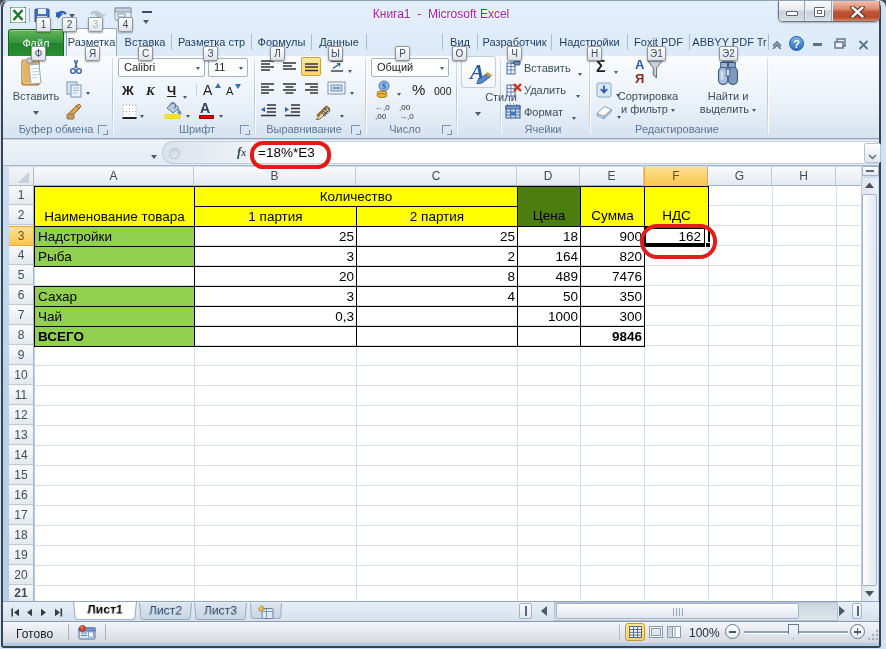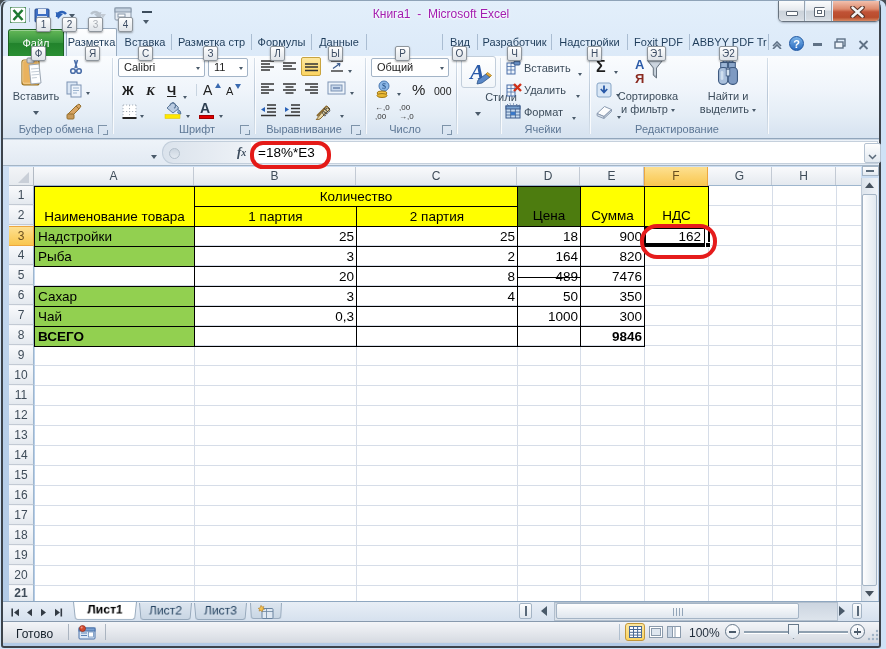--- a/index.html
+++ b/index.html
@@ -475,21 +475,21 @@
 <div class="cell txt" style="left:34px;top:286px;width:161px;height:21px;background:#92d050;border:1px solid #000;line-height:20px;">Сахар</div>
 <div class="cell txt" style="left:34px;top:306px;width:161px;height:21px;background:#92d050;border:1px solid #000;line-height:20px;">Чай</div>
 <div class="cell txt" style="left:34px;top:326px;width:161px;height:21px;background:#92d050;border:1px solid #000;line-height:20px;font-weight:bold;">ВСЕГО</div>
 
 <div class="cell num" style="left:194px;top:226px;width:163px;height:21px;border:1px solid #000;line-height:20px;">25</div>
 <div class="cell num" style="left:356px;top:226px;width:162px;height:21px;border:1px solid #000;line-height:20px;">25</div>
 <div class="cell num" style="left:517px;top:226px;width:64px;height:21px;border:1px solid #000;line-height:20px;">18</div>
 <div class="cell num" style="left:580px;top:226px;width:65px;height:21px;border:1px solid #000;line-height:20px;">900</div>
 <div class="cell num" style="left:194px;top:246px;width:163px;height:21px;border:1px solid #000;line-height:20px;">3</div>
 <div class="cell num" style="left:356px;top:246px;width:162px;height:21px;border:1px solid #000;line-height:20px;">2</div>
-<div class="cell num" style="left:517px;top:246px;width:64px;height:32px;border:1px solid #000;line-height:20px;">164</div>
+<div class="cell num" style="left:517px;top:246px;width:64px;height:21px;border:1px solid #000;line-height:20px;">164</div>
 <div class="cell num" style="left:580px;top:246px;width:65px;height:21px;border:1px solid #000;line-height:20px;">820</div>
 <div class="cell num" style="left:194px;top:266px;width:163px;height:21px;border:1px solid #000;line-height:20px;">20</div>
 <div class="cell num" style="left:356px;top:266px;width:162px;height:21px;border:1px solid #000;line-height:20px;">8</div>
 <div class="cell num" style="left:517px;top:266px;width:64px;height:21px;border:1px solid #000;line-height:20px;">489</div>
 <div class="cell num" style="left:580px;top:266px;width:65px;height:21px;border:1px solid #000;line-height:20px;">7476</div>
 <div class="cell num" style="left:194px;top:286px;width:163px;height:21px;border:1px solid #000;line-height:20px;">3</div>
 <div class="cell num" style="left:356px;top:286px;width:162px;height:21px;border:1px solid #000;line-height:20px;">4</div>
 <div class="cell num" style="left:517px;top:286px;width:64px;height:21px;border:1px solid #000;line-height:20px;">50</div>
 <div class="cell num" style="left:580px;top:286px;width:65px;height:21px;border:1px solid #000;line-height:20px;">350</div>
 <div class="cell num" style="left:194px;top:306px;width:163px;height:21px;border:1px solid #000;line-height:20px;">0,3</div>

